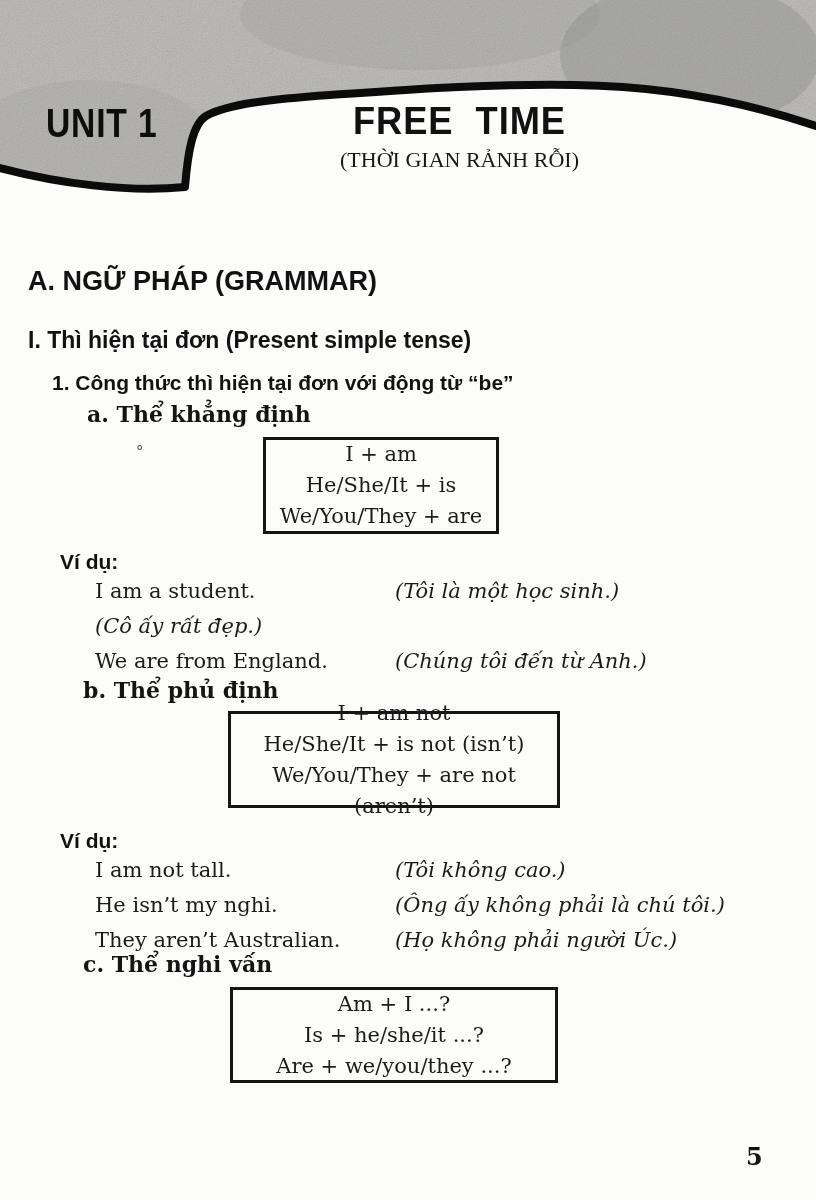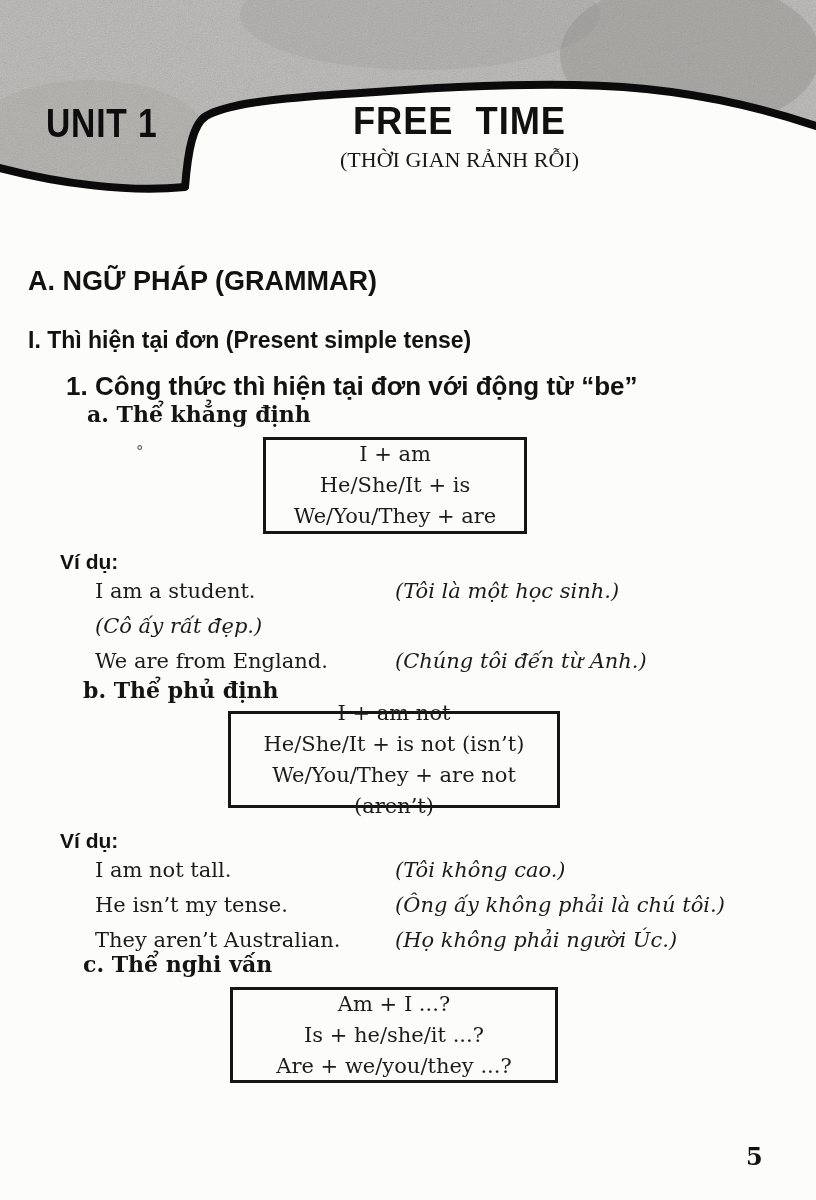--- a/index.html
+++ b/index.html
@@ -35,21 +35,21 @@
   }
   .banner-subtitle {
     font-family: "Liberation Serif", serif;
     font-size: 22px; color: #181818;
     margin-top: 3px; white-space: nowrap; line-height: 32px;
   }
   
   .h-sans { font-family: "Liberation Sans", sans-serif; font-weight: bold; color: #121212; position: absolute; white-space: nowrap; }
   .section-a { left: 28px; top: 266px; font-size: 27px; }
   .tense-h   { left: 28px; top: 327px; font-size: 23px; }
-  .formula-h { left: 52px; top: 371px; font-size: 26px; margin-left: 14px; }
+  .formula-h { left: 52px; top: 371px; font-size: 21px; }
   .it { }
   .h-serif {
     position: absolute; font-family: "DejaVu Serif", serif;
     font-weight: bold; font-size: 22px; color: #141414; white-space: nowrap; margin-left: 23px;
   }
   .sub-a { left: 64px; top: 401px; }
   .sub-b { left: 60px; top: 677px; }
   .sub-c { left: 60px; top: 951px; }
   .vi-du { position: absolute; left: 60px; font-family: "Liberation Sans", sans-serif; font-weight: bold; font-size: 21px; color: #121212; }
   .vi-du-1 { top: 550px; }
@@ -58,21 +58,21 @@
   .formula-box {
     position: absolute;
     border: 3px solid #151515;
     box-sizing: border-box;
     background: #fcfcfa;
     display: flex; flex-direction: column; justify-content: center;
     text-align: center;
     font-size: 21px; color: #1b1b1b;
     line-height: 31px;
   }
-  .box-1 { left: 263px; top: 437px; width: 264px; height: 97px; }
+  .box-1 { left: 263px; top: 437px; width: 236px; height: 97px; }
   .box-2 { left: 228px; top: 711px; width: 332px; height: 97px; }
   .box-3 { left: 230px; top: 987px; width: 328px; height: 96px; }
   
   .examples { position: absolute; left: 95px; font-size: 21px; color: #1b1b1b; }
   .examples-1 { top: 579px; }
   .examples-2 { top: 858px; }
   .ex-row { display: flex; align-items: flex-start; height: 35px; }
   .ex-en { width: 300px; }
   .ex-vi { font-style: italic; }
   
@@ -152,21 +152,21 @@
     <div>We/You/They + are not (aren’t)</div>
   </div>
 
   <div class="vi-du vi-du-2">Ví dụ:</div>
   <div class="examples examples-2">
     <div class="ex-row">
       <span class="ex-en">I am not tall.</span>
       <span class="ex-vi">(Tôi không cao.)</span>
     </div>
     <div class="ex-row">
-      <span class="ex-en">He isn’t my tense.</span>
+      <span class="ex-en">He isn’t my nghi.</span>
       <span class="ex-vi">(Ông ấy không phải là chú tôi.)</span>
     </div>
     <div class="ex-row">
       <span class="ex-en">They aren’t Australian.</span>
       <span class="ex-vi">(Họ không phải người Úc.)</span>
     </div>
   </div>
 
   <div class="h-serif sub-c">c. Thể nghi vấn</div>
 

